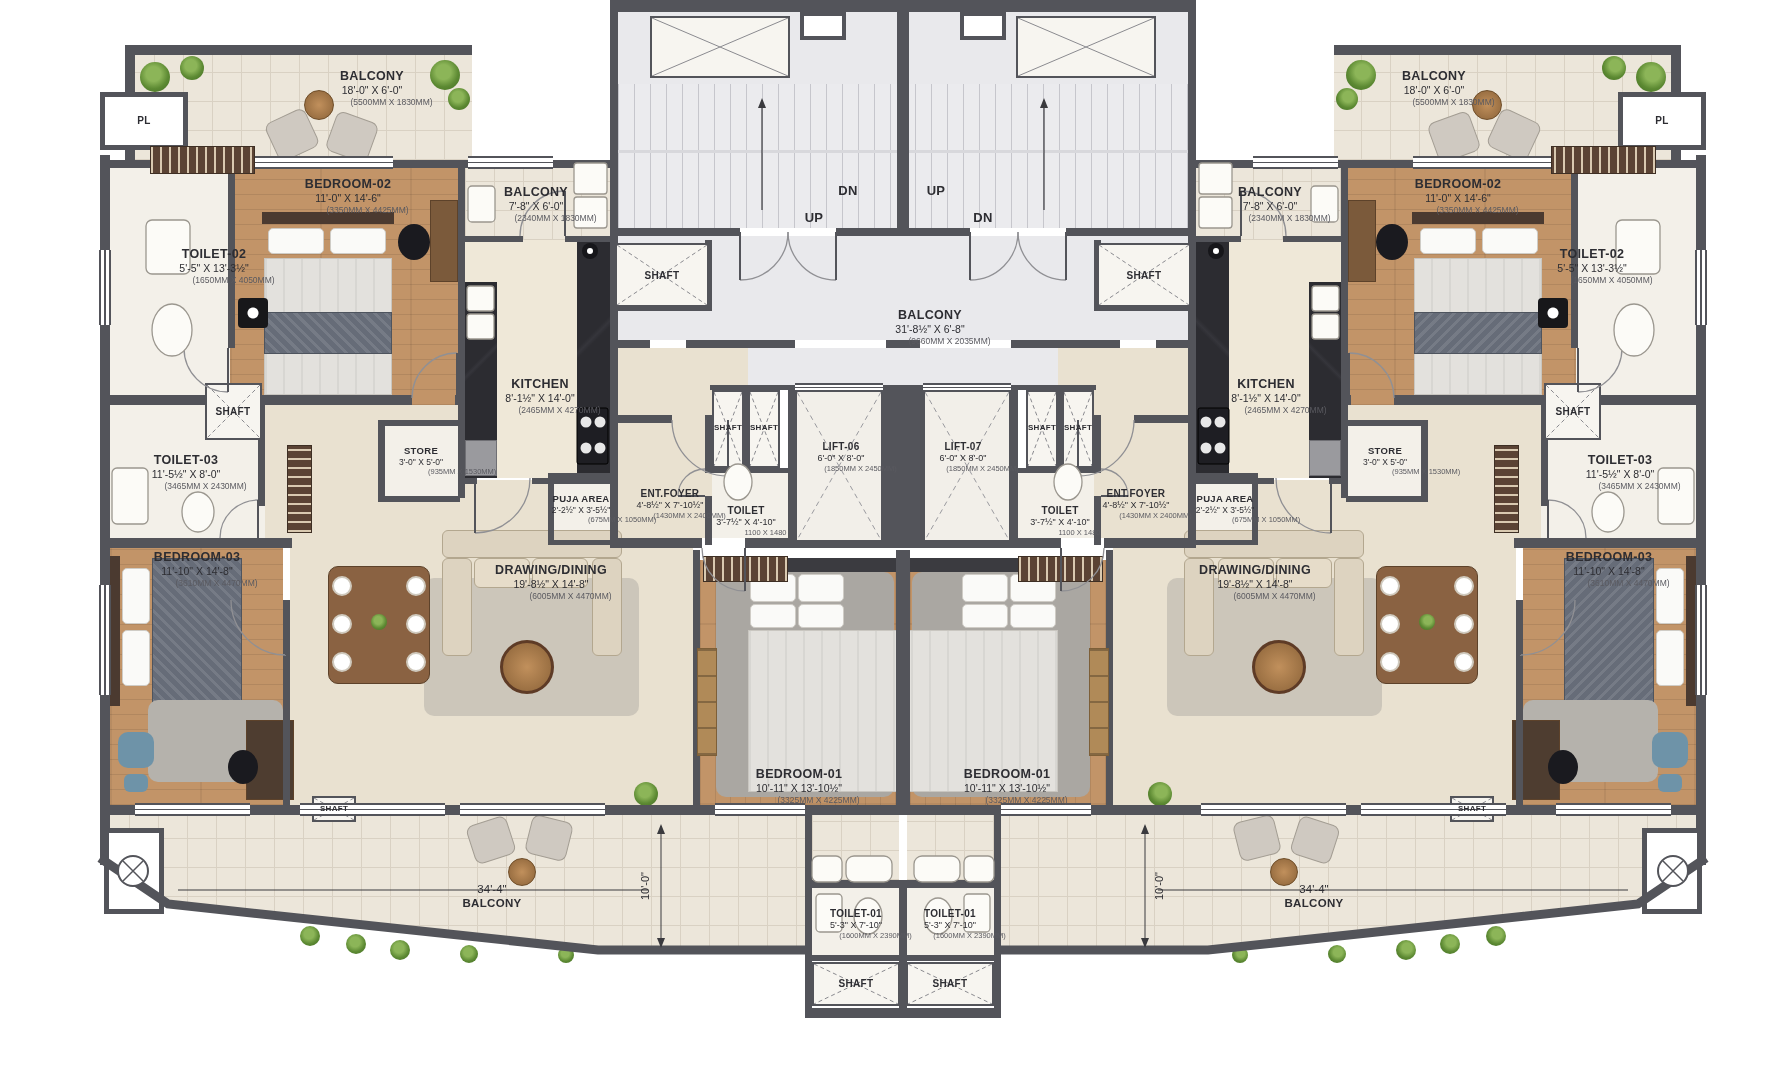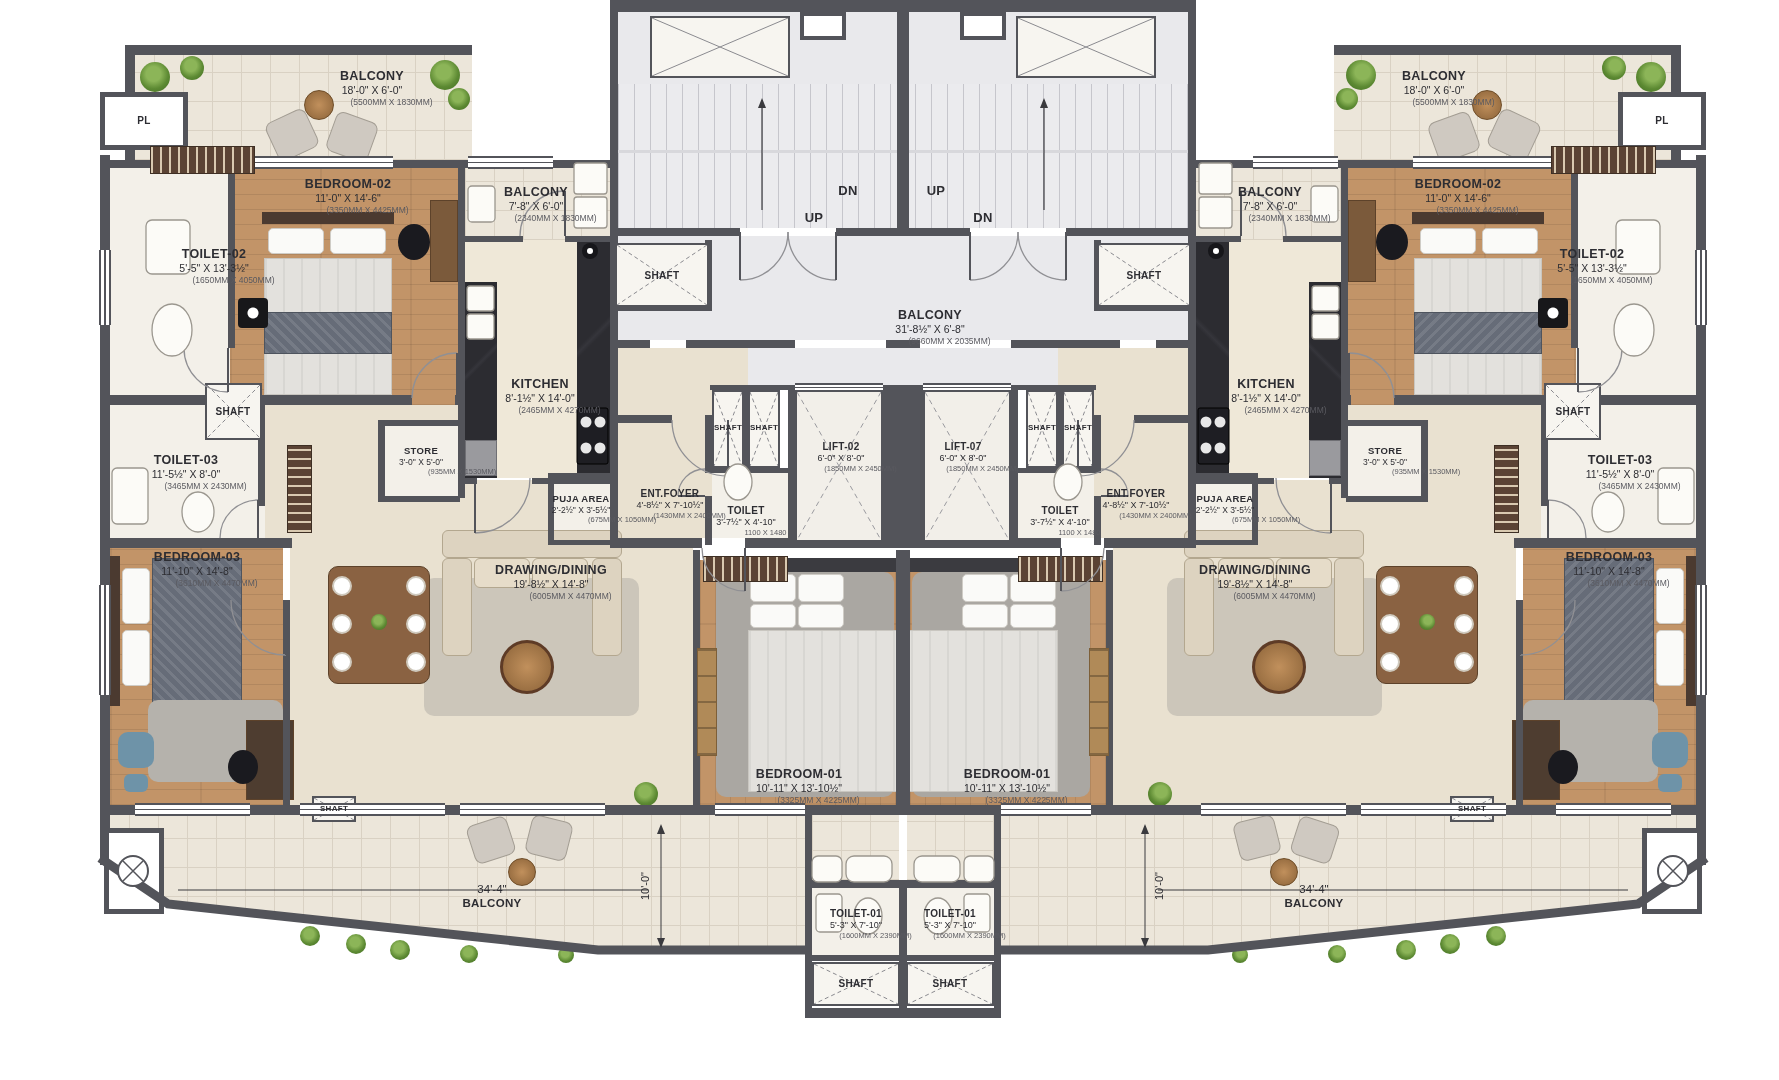--- a/index.html
+++ b/index.html
@@ -434,21 +434,21 @@
       </div>
   </div>
 
   <div class="core">
     <div class="lbl" style="left:930px;top:327px">
         <b>BALCONY</b>
         <i>31'-8½" X 6'-8"</i>
         <u>(9660MM X 2035MM)</u>
       </div>
     <div class="lbl s2" style="left:841px;top:457px">
-        <b>LIFT-02</b>
+        <b>LIFT-06</b>
         <i>6'-0" X 8'-0"</i>
         <u>(1850MM X 2450MM)</u>
       </div>
     <div class="lbl s2" style="left:963px;top:457px">
         <b>LIFT-07</b>
         <i>6'-0" X 8'-0"</i>
         <u>(1850MM X 2450MM)</u>
       </div>
     <div class="lbl updn" style="left:848px;top:191px">
         <b>DN</b>

